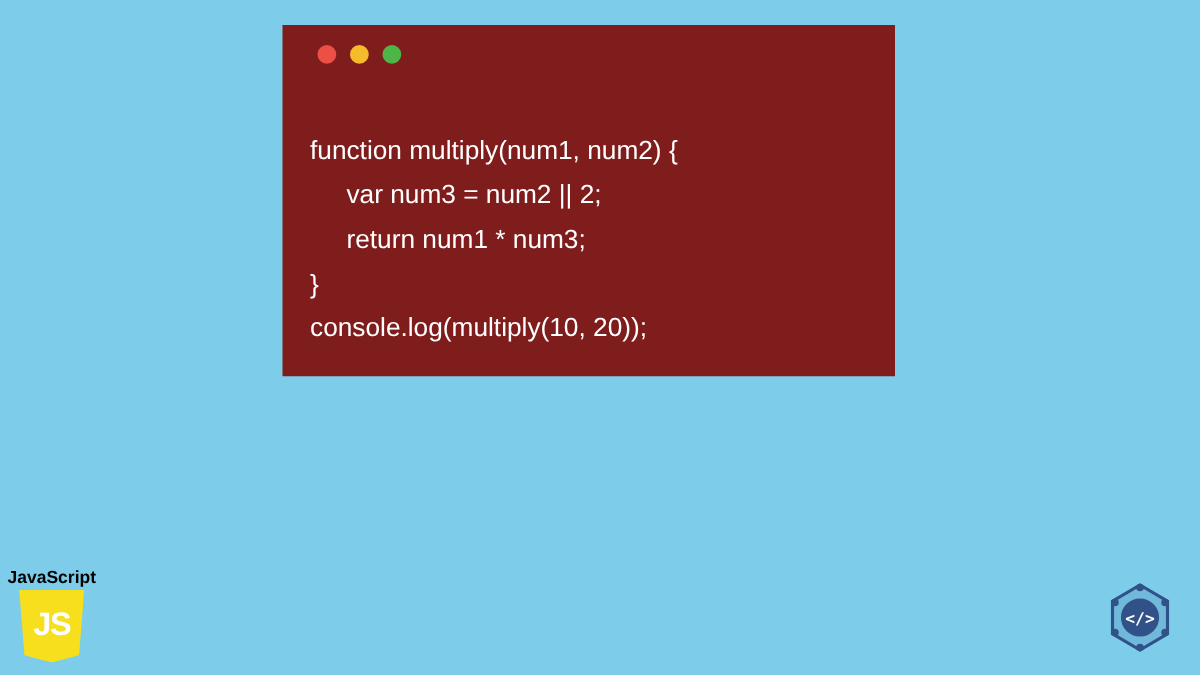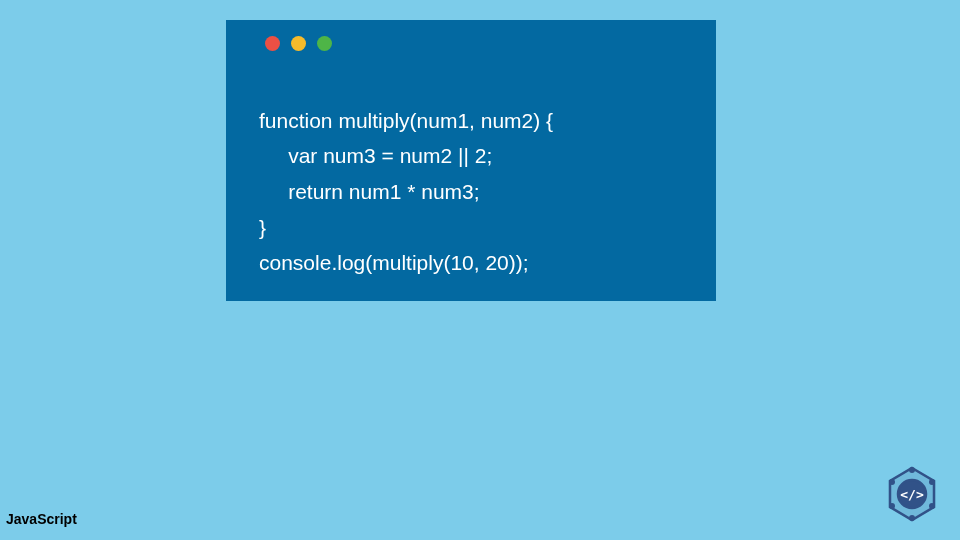--- a/index.html
+++ b/index.html
@@ -9,22 +9,22 @@
     background: #7cccea;
     position: relative;
     font-family: Arial, Helvetica, sans-serif;
     overflow: hidden;
   }
   .code-window {
     position: absolute;
     left: 226px;
     top: 20px;
     width: 490px;
-    background: #0369a1;
-    padding: 16px 22px 20px 33px;
+    background: #7f1d1d;
+    padding: 16px 22px 20px 22px;
   }
   .window-dots {
     display: flex;
     gap: 11px;
     margin-bottom: 16px;
     margin-left: 6px;
   }
   .dot {
     width: 15px;
     height: 15px;
@@ -102,20 +102,23 @@
   <div class="code-block">
 <span>function multiply(num1, num2) {</span>
 <span>     var num3 = num2 || 2;</span>
 <span>     return num1 * num3;</span>
 <span>}</span>
 <span>console.log(multiply(10, 20));</span></div>
 </div>
 
 <div class="js-badge">
   <div class="js-label">JavaScript</div>
+  <div class="js-logo">
+    <span class="js-logo-text">JS</span>
+  </div>
 </div>
 
 <div class="brand">
   <svg class="brand-icon" viewBox="0 0 56 56">
     <g fill="none" stroke="#315288" stroke-width="2.5">
       <polygon points="28,2 50,15 50,41 28,54 6,41 6,15" fill="#315288" opacity="0.15"></polygon>
       <polygon points="28,2 50,15 50,41 28,54 6,41 6,15"></polygon>
       <circle cx="28" cy="28" r="14" fill="#315288"></circle>
     </g>
     <text x="28" y="33" text-anchor="middle" fill="#fff" font-size="13" font-family="monospace" font-weight="bold">&lt;/&gt;</text>

